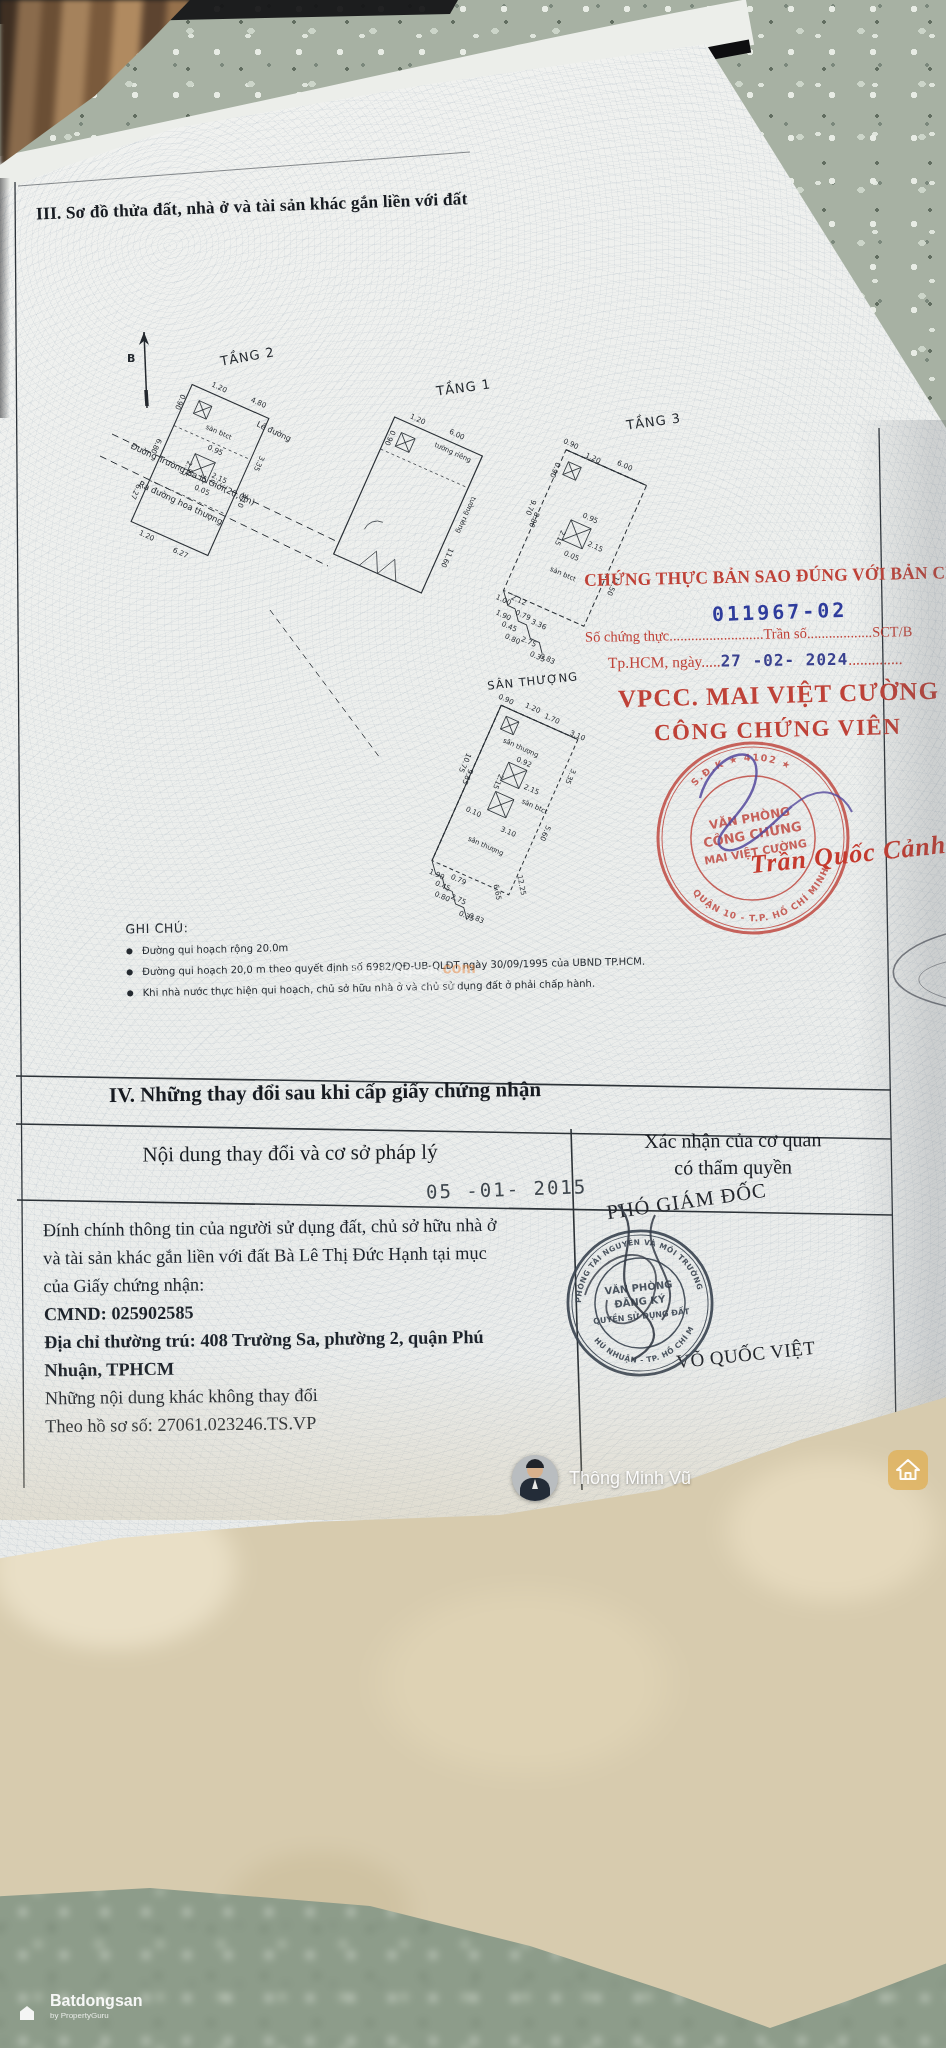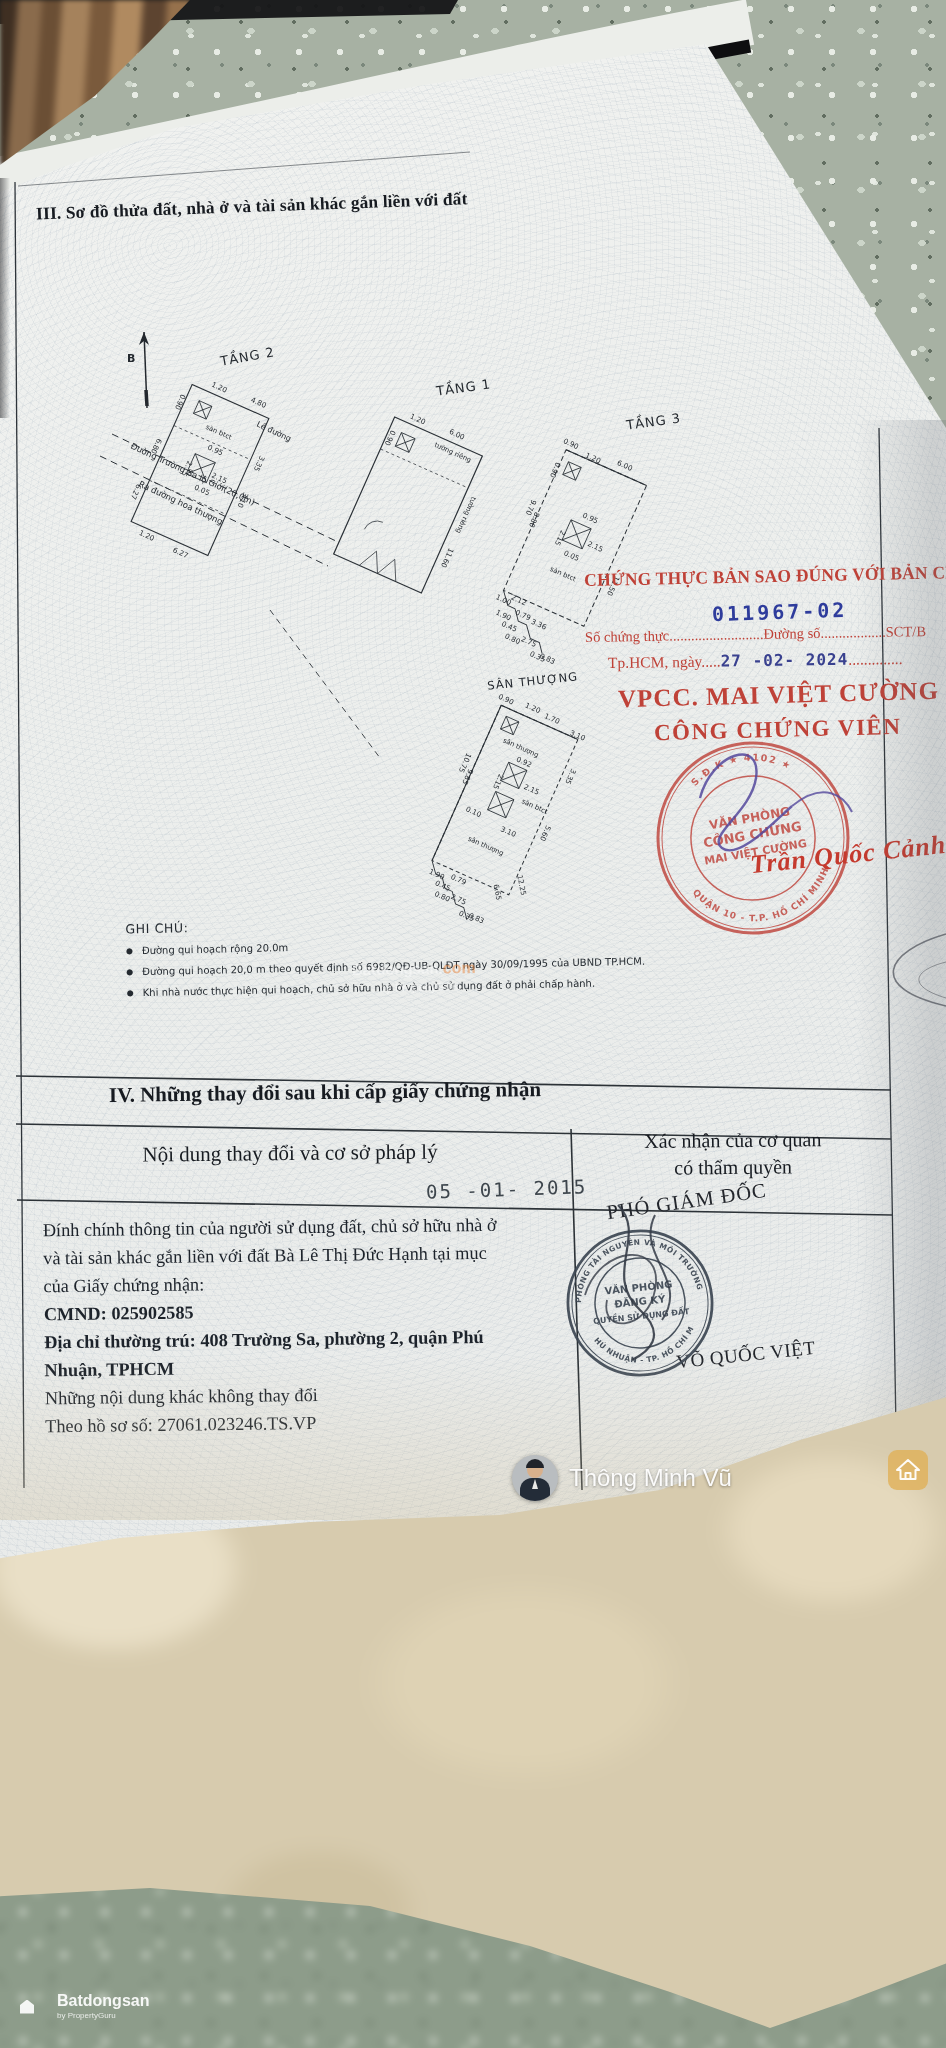--- a/index.html
+++ b/index.html
@@ -99,24 +99,24 @@
   .faintwm .fb{font-size:15px;font-weight:bold;color:rgba(255,255,255,.45);}
   .faintwm .fc{font-size:16px;font-weight:bold;color:rgba(235,125,45,.45);}
   .faintwm .fs{font-size:11px;color:rgba(255,255,255,.55);margin-top:3px;margin-left:28px;}
   .badge{left:512px;top:1455px;display:flex;align-items:center;gap:11px;font-family:"Liberation Sans",sans-serif;}
   .avatar{width:46px;height:46px;border-radius:50%;background:#b9bdc0;position:relative;overflow:hidden;
       box-shadow:0 1px 4px rgba(0,0,0,.35);}
   .av-head{position:absolute;left:15px;top:7px;width:16px;height:16px;border-radius:50%;background:#d8b08c;}
   .av-hair{position:absolute;left:14px;top:4px;width:18px;height:9px;border-radius:9px 9px 0 0;background:#20232a;}
   .av-body{position:absolute;left:8px;top:23px;width:30px;height:25px;border-radius:12px 12px 0 0;background:#232c38;}
   .av-shirt{position:absolute;left:20px;top:24px;width:6px;height:10px;background:#e8e8e6;clip-path:polygon(50% 0,100% 100%,0 100%);}
-  .badge .bn{font-size:24px;color:rgba(255,255,255,.95);text-shadow:0 1px 3px rgba(0,0,0,.4);}
+  .badge .bn{font-size:18px;color:rgba(255,255,255,.95);text-shadow:0 1px 3px rgba(0,0,0,.4);}
   .housebadge{left:888px;top:1450px;width:40px;height:40px;border-radius:9px;
       background:rgba(224,176,86,.78);display:flex;align-items:center;justify-content:center;}
-  .brand{left:20px;top:1993px;display:flex;align-items:center;gap:23px;font-family:"Liberation Sans",sans-serif;}
+  .brand{left:20px;top:1993px;display:flex;align-items:flex-end;gap:16px;font-family:"Liberation Sans",sans-serif;}
   .brand .bglyph{width:14px;height:14px;background:rgba(255,255,255,.9);
       clip-path:polygon(50% 0,100% 40%,100% 100%,0 100%,0 40%);}
   .brand .b1{font-size:16px;font-weight:bold;color:rgba(255,255,255,.92);line-height:1;}
   .brand .b2{font-size:8px;color:rgba(255,255,255,.8);margin-top:2px;}
 
   svg text{font-family:"DejaVu Sans",sans-serif;}
   .plan-label{position:absolute;font-family:"DejaVu Sans",sans-serif;color:#23282e;letter-spacing:1px;}
 </style>
 </head>
 <body>
@@ -275,21 +275,21 @@
       <span>Đường qui hoạch 20,0 m theo quyết định số 6982/QĐ-UB-QLĐT ngày 30/09/1995 của UBND TP.HCM.</span>
     </div>
     <div class="note-item">
       <span class="blt">●</span>
       <span>Khi nhà nước thực hiện qui hoạch, chủ sở hữu nhà ở và chủ sử dụng đất ở phải chấp hành.</span>
     </div>
   </div>
 
   <div class="abs red c1">CHỨNG THỰC BẢN SAO ĐÚNG VỚI BẢN CHÍNH</div>
   <div class="abs serial">011967-02</div>
-  <div class="abs red c2"><span>Số chứng thực</span><span>..........................</span><span>Đường số</span><span>..................</span><span>SCT/B</span></div>
+  <div class="abs red c2"><span>Số chứng thực</span><span>..........................</span><span>Trần số</span><span>..................</span><span>SCT/B</span></div>
   <div class="abs red c3"><span>Tp.HCM, ngày</span><span>.....</span><span class="dt">27 -02- 2024</span><span>..............</span></div>
   <div class="abs red c4">VPCC. MAI VIỆT CƯỜNG</div>
   <div class="abs red c5">CÔNG CHỨNG VIÊN</div>
 
   <div class="abs doc s4t">IV. Những thay đổi sau khi cấp giấy chứng nhận</div>
   <div class="abs doc s4c1">Nội dung thay đổi và cơ sở pháp lý</div>
   <div class="abs doc s4c2">
     <div>Xác nhận của cơ quan</div>
     <div>có thẩm quyền</div>
   </div>

